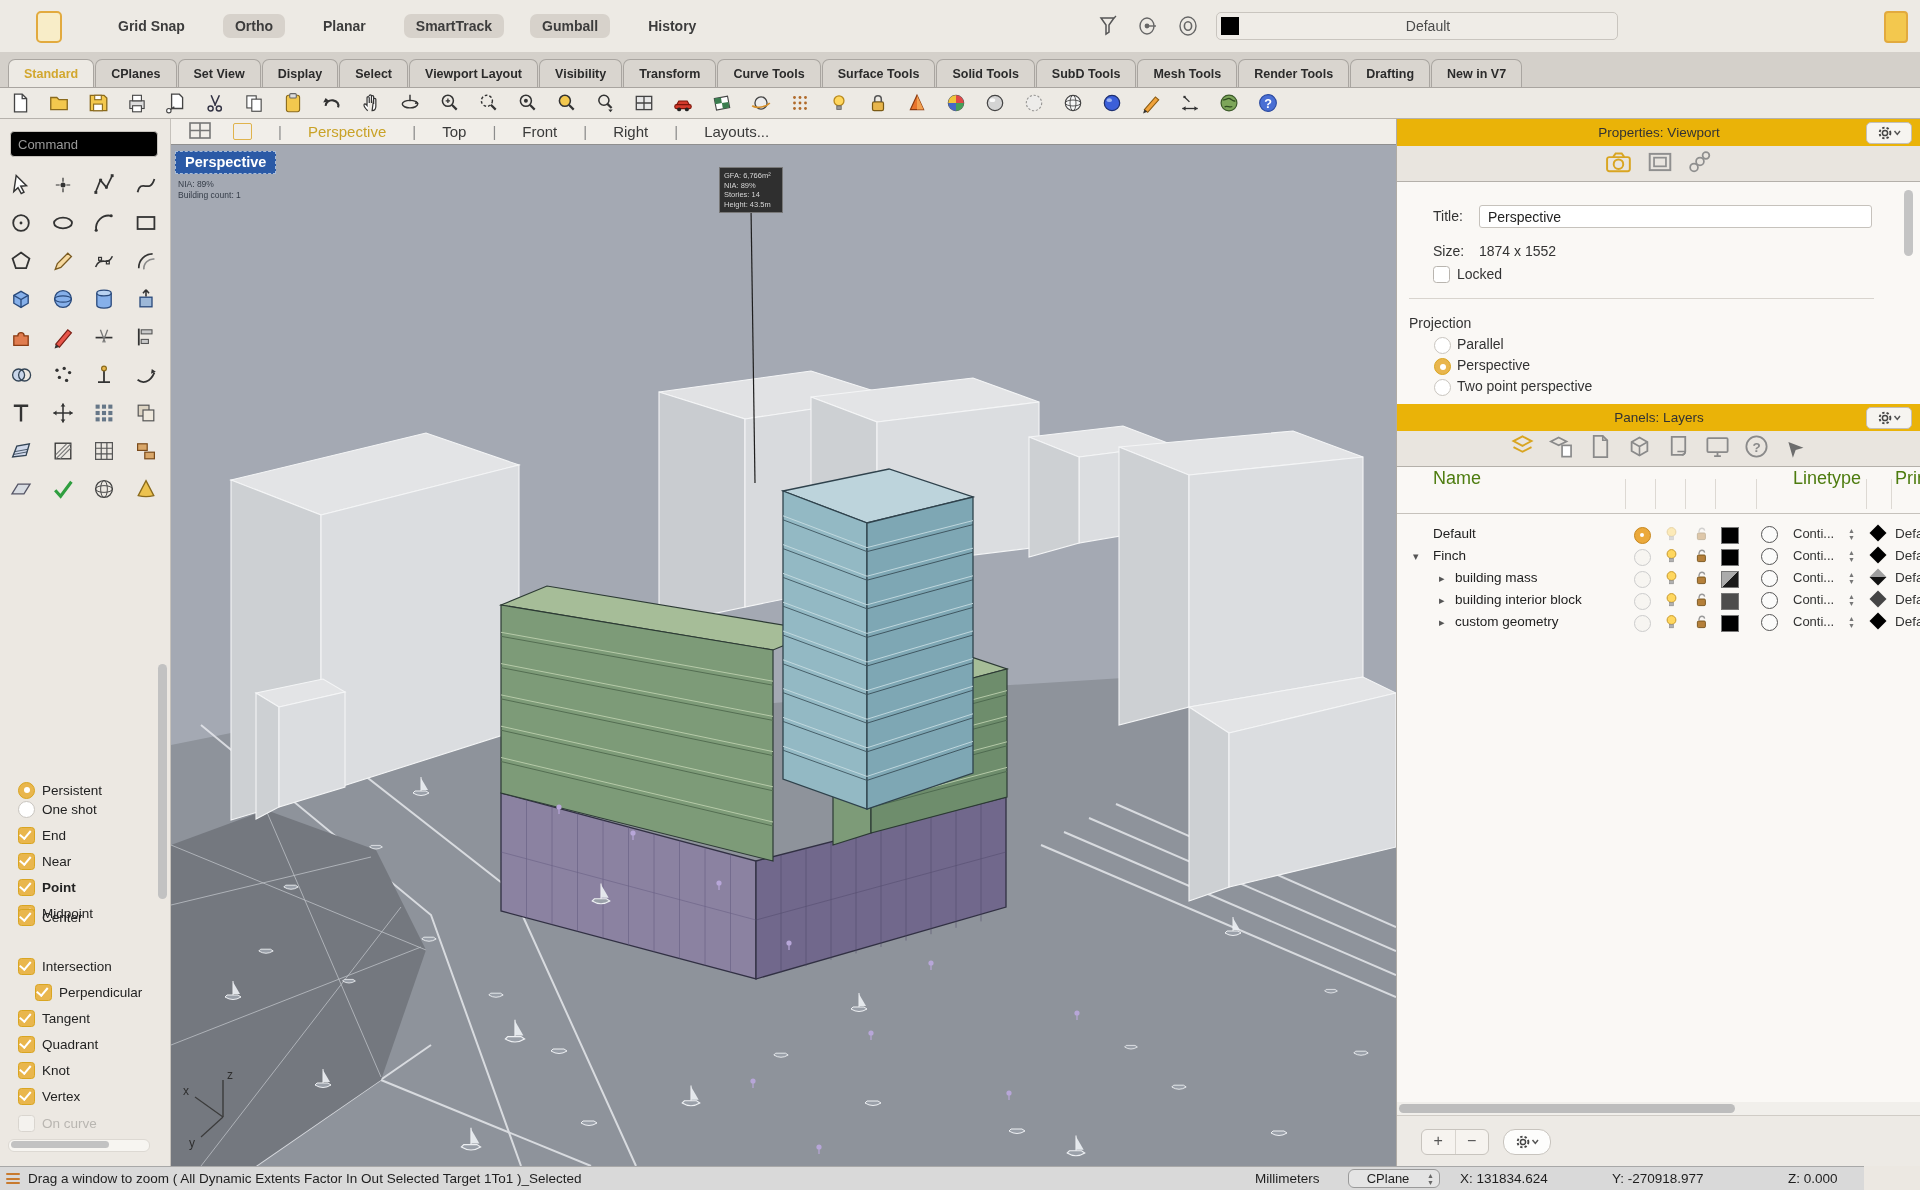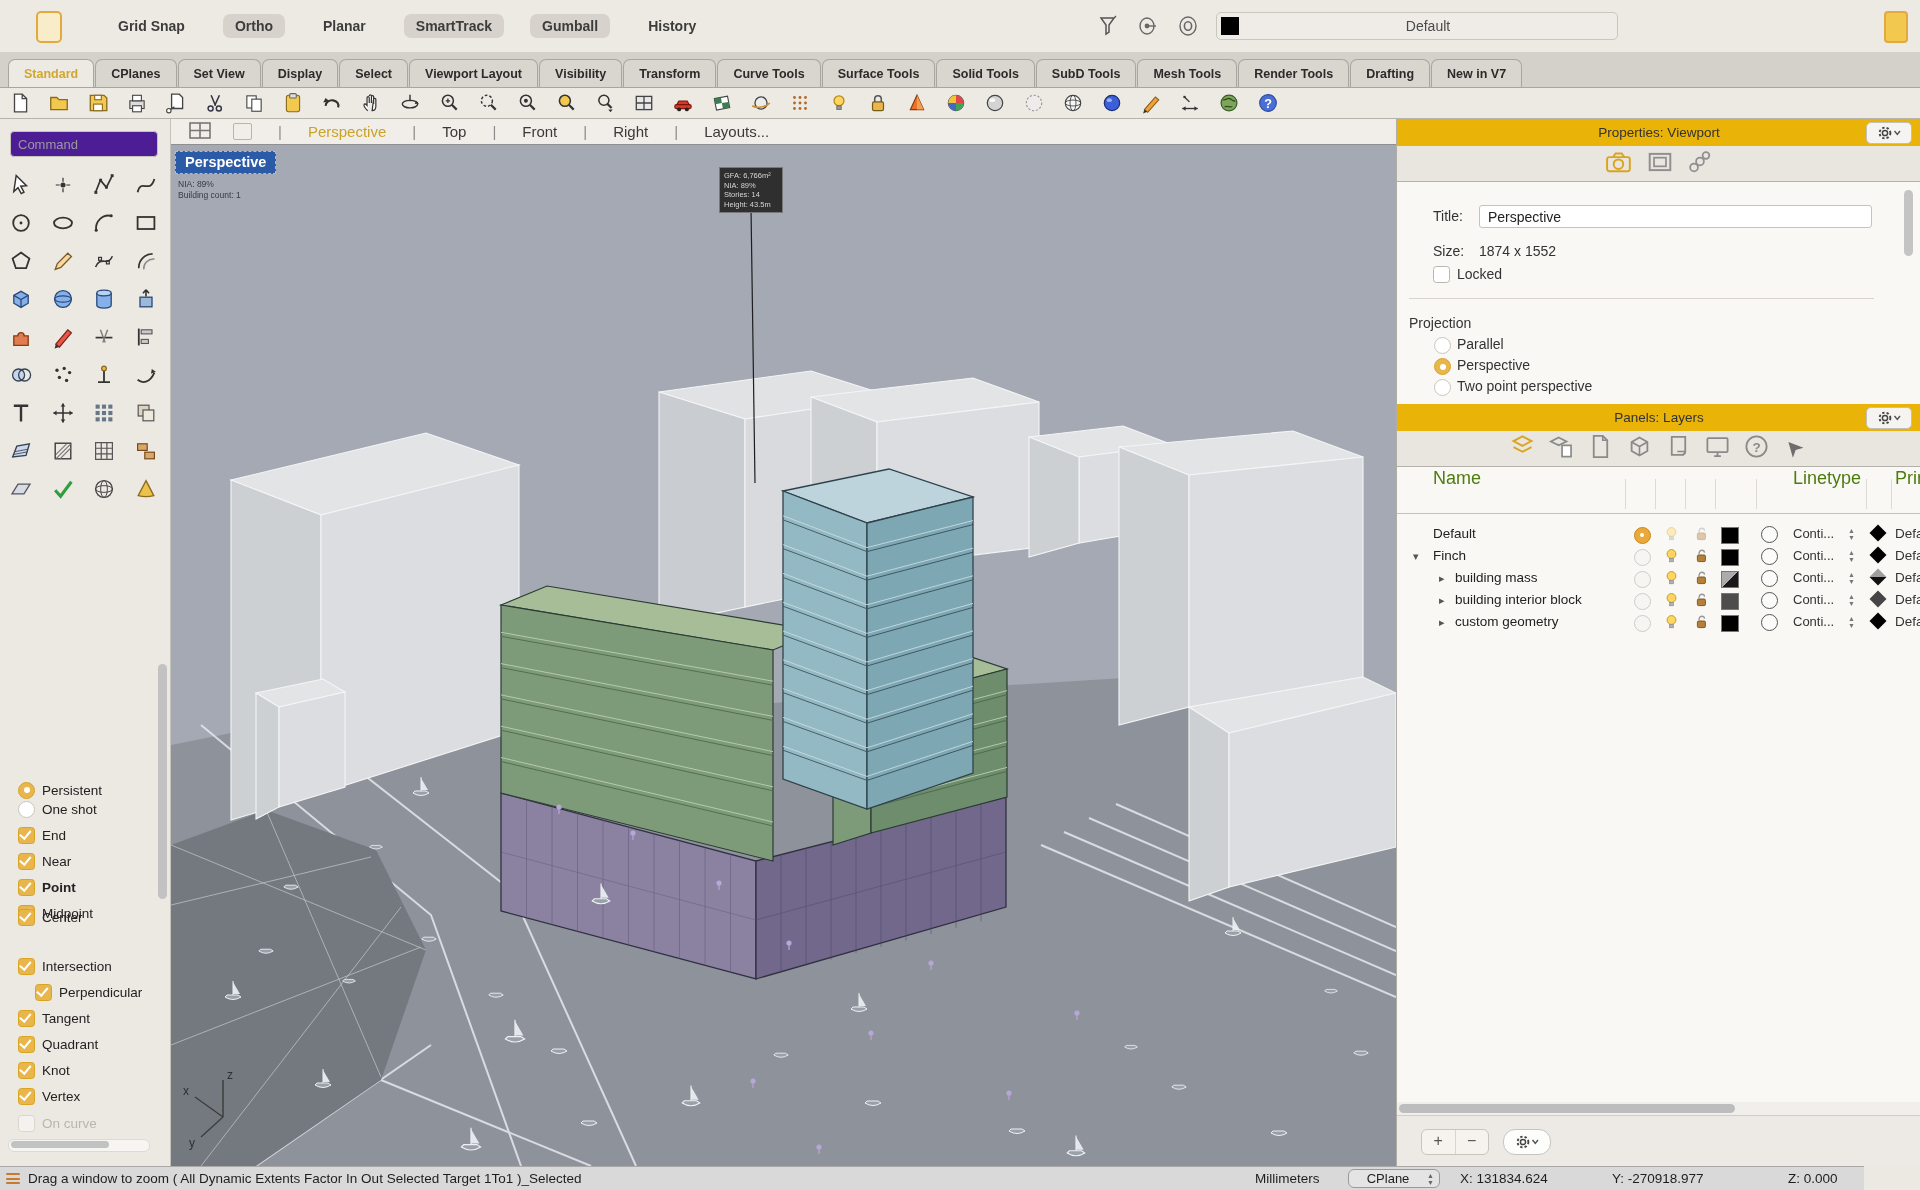--- a/index.html
+++ b/index.html
@@ -31,21 +31,21 @@
   
   #vpbar{left:171px;top:119px;width:1225px;height:26px;background:#f1eee9;border-bottom:1px solid #8f8f8f;
       display:flex;align-items:center;font-size:15px;box-sizing:border-box;}
   .vp-sep{color:#8c8c8c;margin:0 26px;}
   .vp-view{color:#3a3a3a;}
   .vp-view.active{color:#c9a227;}
   #vp-grid-icon{margin-left:18px;}
   #vp-max-icon{margin-left:22px;width:17px;height:15px;border:1.6px solid #e0b34c;border-radius:2px;}
   
   #sidebar{left:0;top:119px;width:171px;height:1047px;background:#ece8e2;border-right:1px solid #c5c1bb;box-sizing:border-box;}
-  #command-input{left:10px;top:12px;width:148px;height:26px;background:#4c1d95;border:1px solid #c6c2bc;border-radius:4px;
+  #command-input{left:10px;top:12px;width:148px;height:26px;background:#000000;border:1px solid #c6c2bc;border-radius:4px;
       font-size:13px;color:#9a9a9a;display:flex;align-items:center;padding-left:7px;box-sizing:border-box;}
   #tool-grid{left:2px;top:50px;width:166px;display:grid;grid-template-columns:repeat(4,1fr);row-gap:6px;}
   .tool-cell{width:38px;height:32px;display:flex;align-items:center;justify-content:center;}
   .osnap-row{left:0;width:160px;height:22px;display:flex;align-items:center;}
   .osnap-box{width:15px;height:15px;border-radius:3.5px;margin-left:18px;flex:none;position:relative;}
   .osnap-box.checked{background:#e9b64d;border:1px solid #d9a521;}
   .osnap-box.checked::after{content:"";position:absolute;left:3.2px;top:0.6px;width:4.5px;height:8.5px;
       border:solid #fff;border-width:0 2.2px 2.2px 0;transform:rotate(40deg);}
   .osnap-box.unchecked{background:#f4f2ee;border:1px solid #d9d5cf;}
   .osnap-radio{width:15px;height:15px;border-radius:50%;margin-left:18px;flex:none;position:relative;}

